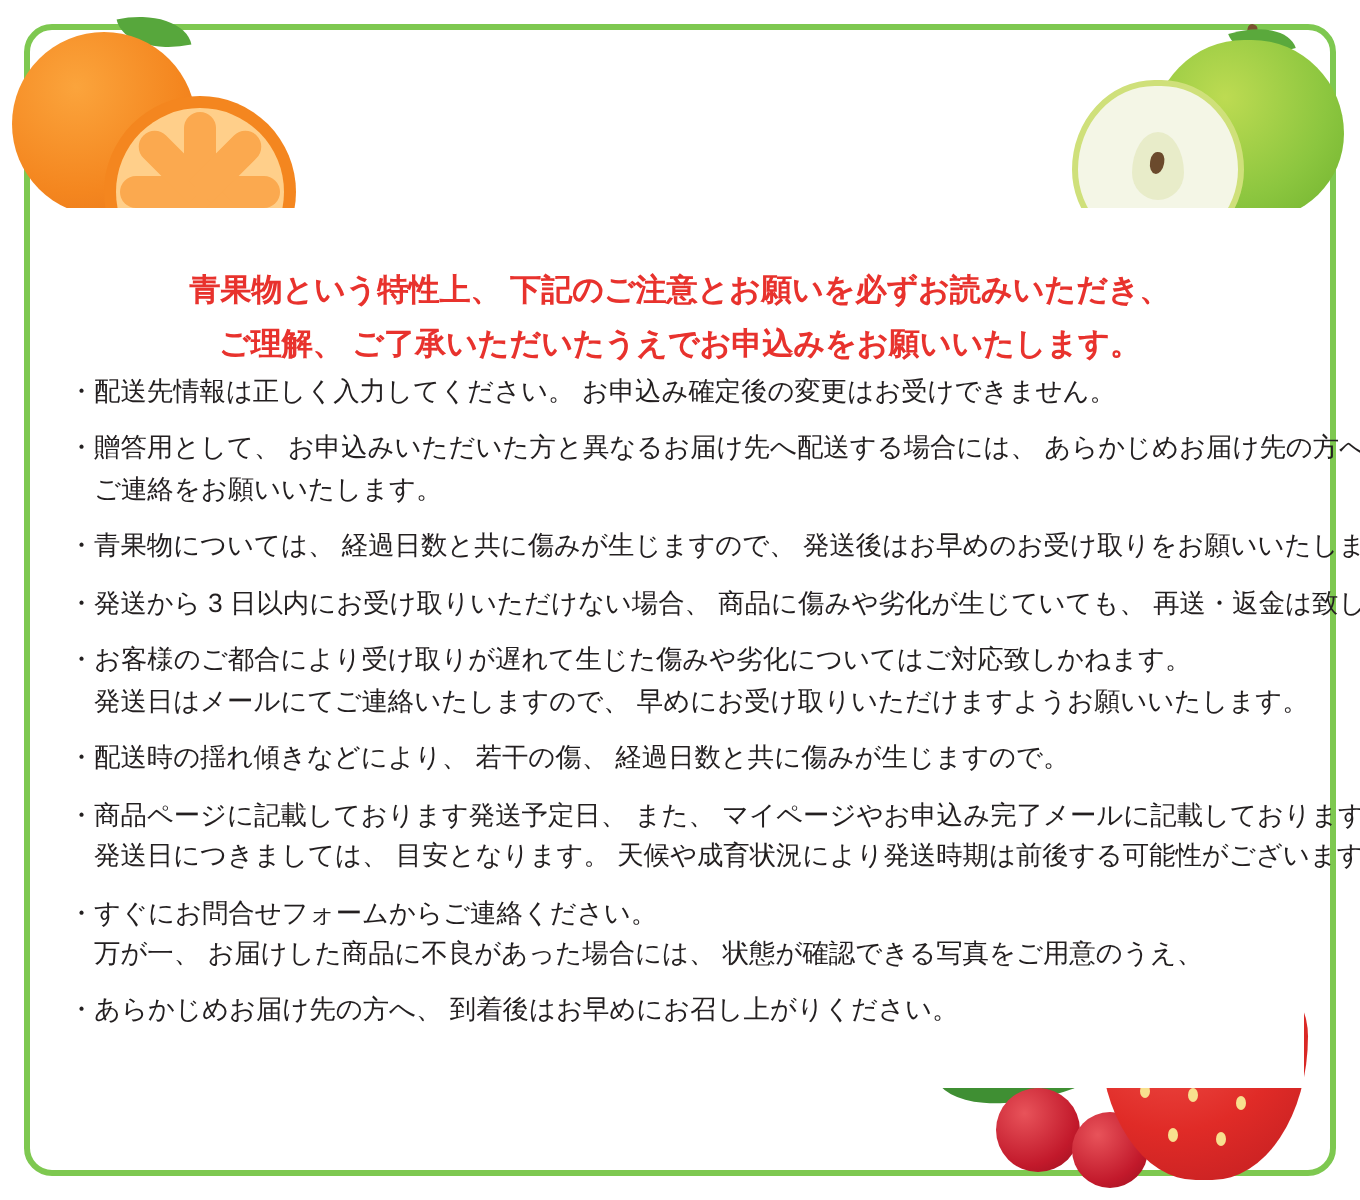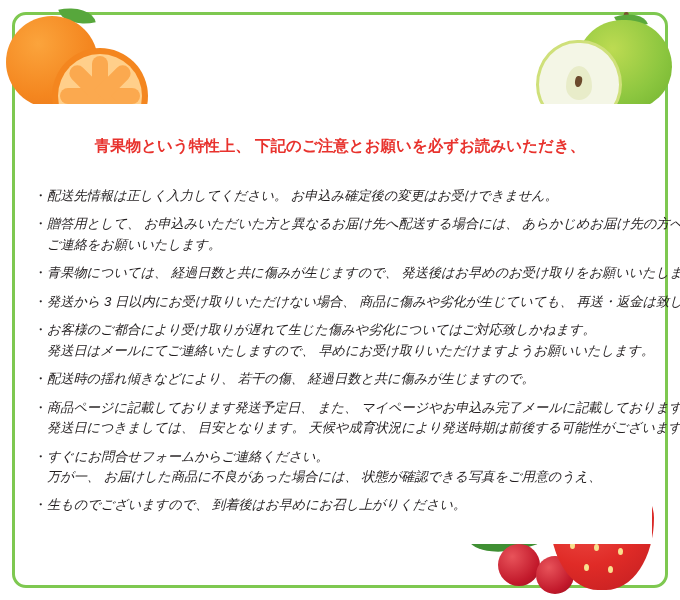--- a/index.html
+++ b/index.html
@@ -85,21 +85,20 @@
   }
   .bullet {
     flex: 0 0 auto;
     width: 13px;
     color: #231f20;
     font-size: 13.2px;
     line-height: 1.55;
   }
   .item-text {
     flex: 1 1 auto;
-    font-style: italic;
   }
   .item-text .ln { display: block; white-space: nowrap; }
 
   
   .fruit { position: absolute; z-index: 2; }
 
   
   .orange-whole {
     left: 6px; top: 16px; width: 92px; height: 92px;
     border-radius: 50%;
@@ -275,20 +274,21 @@
     <span class="seed" style="left:58px; top:92px;"></span>
   </div>
 
   <div class="frame"></div>
 
   <div class="card"></div>
 
 
   <div class="lead">
     <div>青果物という特性上、 下記のご注意とお願いを必ずお読みいただき、</div>
+    <div>ご理解、 ご了承いただいたうえでお申込みをお願いいたします。</div>
   </div>
 
   <div class="items">
 
     <div class="item">
       <span class="bullet">・</span>
       <span class="item-text">
         <span class="ln">配送先情報は正しく入力してください。 お申込み確定後の変更はお受けできません。</span>
       </span>
     </div>
@@ -342,18 +342,18 @@
       <span class="bullet">・</span>
       <span class="item-text">
         <span class="ln">すぐにお問合せフォームからご連絡ください。</span>
         <span class="ln">万が一、 お届けした商品に不良があった場合には、 状態が確認できる写真をご用意のうえ、</span>
       </span>
     </div>
 
     <div class="item">
       <span class="bullet">・</span>
       <span class="item-text">
-        <span class="ln">生ものでございますので、 到着後はお早めにお召し上がりください。</span>
+        <span class="ln">あらかじめお届け先の方へ、 到着後はお早めにお召し上がりください。</span>
       </span>
     </div>
 
   </div>
 </div>
 
 </body></html>

